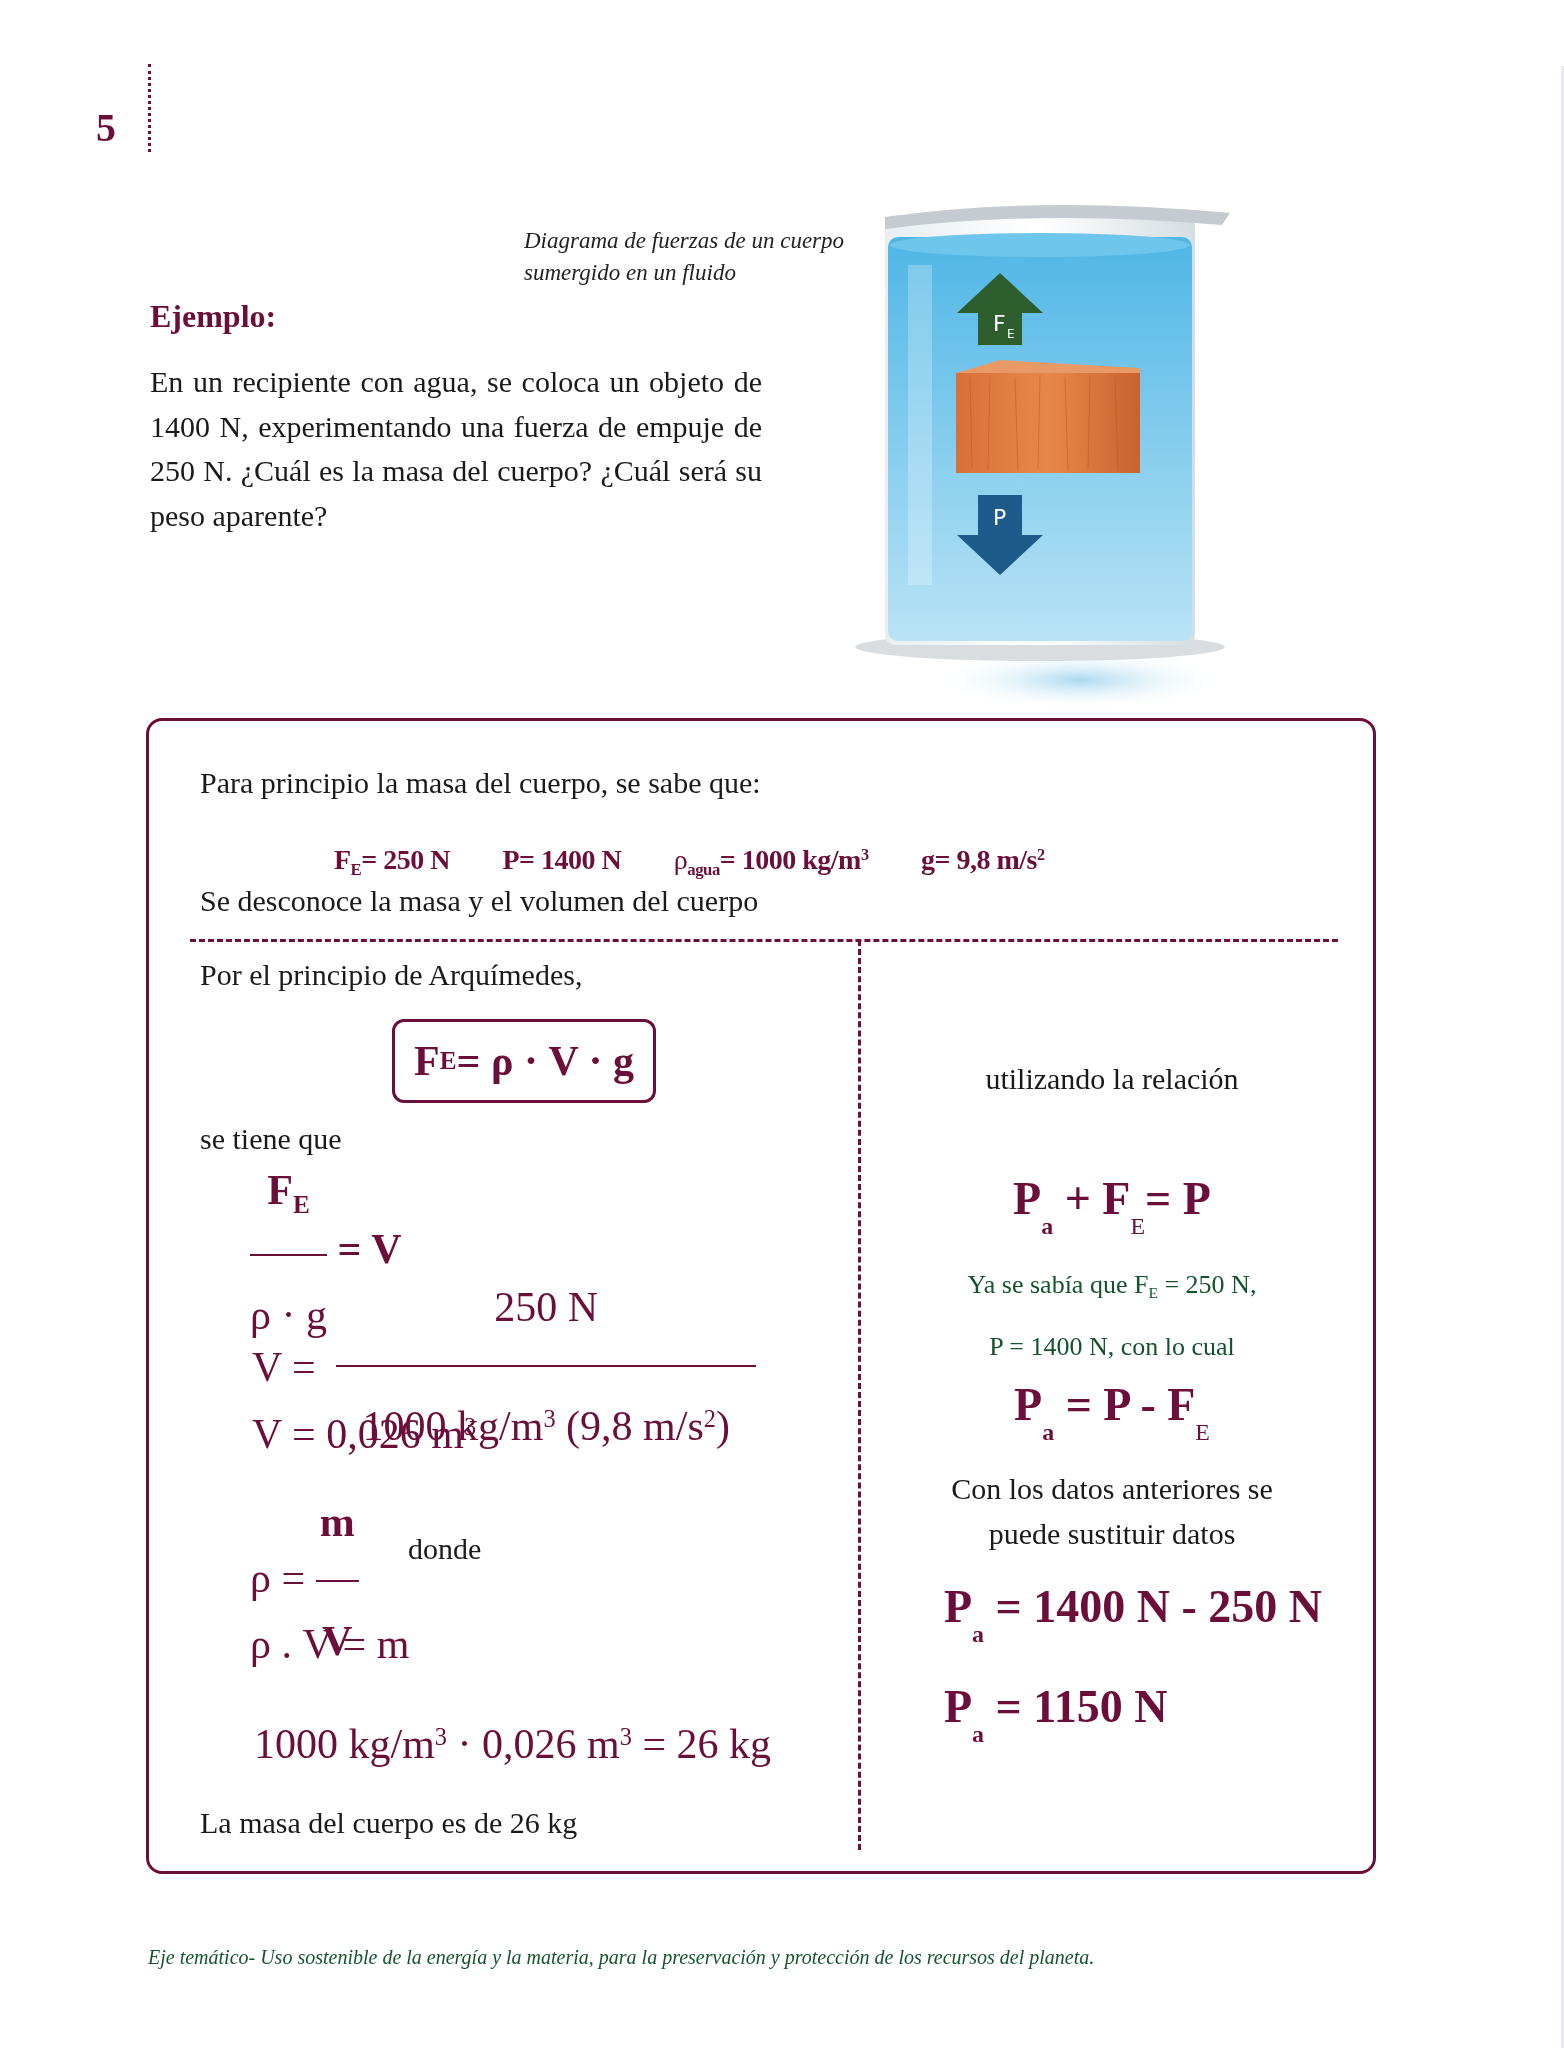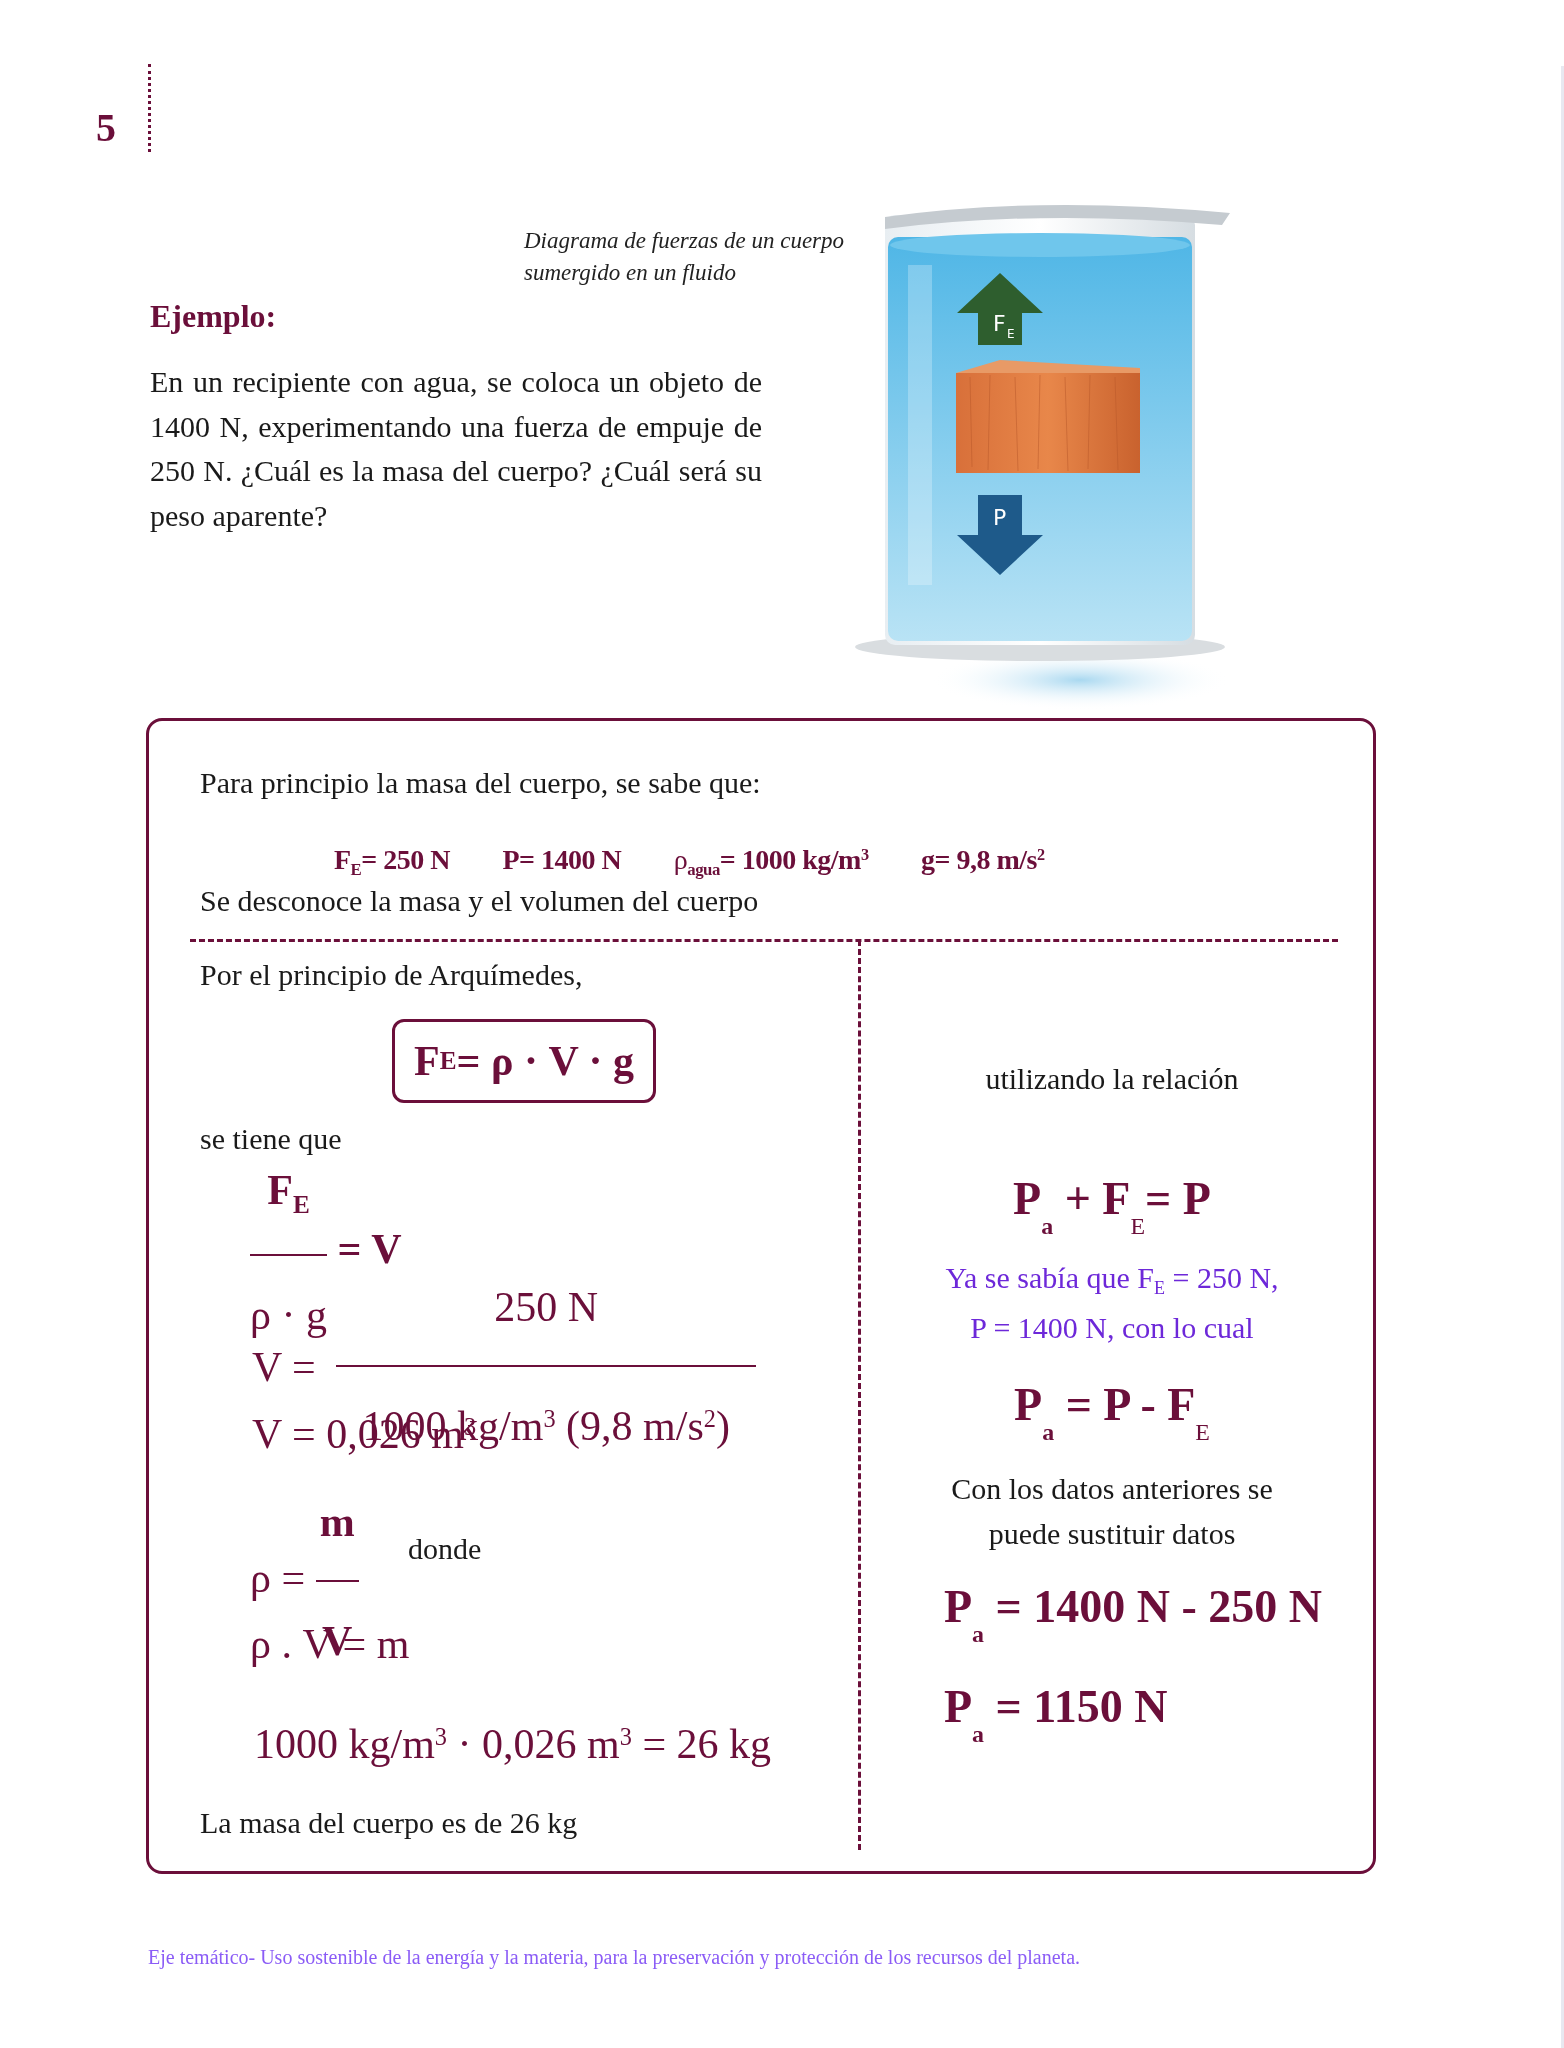--- a/index.html
+++ b/index.html
@@ -51,28 +51,28 @@
 
   .rho-frac { left: 250px; top: 1500px; font-size: 42px; }
   .donde { left: 408px; top: 1532px; text-align: right; }
   .rho-v { left: 250px; top: 1620px; font-size: 42px; }
   .mass-calc { left: 254px; top: 1720px; font-size: 42px; font-weight: normal; }
   .mass-result { left: 200px; top: 1806px; }
 
   .right-col { left: 862px; width: 500px; text-align: center; }
   .r-text1 { top: 1056px; font-size: 30px; line-height: 45px; color: #1a1a1a; }
   .r-eq1 { top: 1172px; font-size: 46px; }
-  .r-text2 { top: 1258px; font-size: 30px; line-height: 40px; color: #6d28d9; }
+  .r-text2 { top: 1258px; font-size: 26px; line-height: 54px; color: #14532d; }
   .r-eq2 { top: 1378px; font-size: 46px; }
   .r-text3 { top: 1466px; font-size: 30px; line-height: 45px; color: #1a1a1a; }
   .r-eq3 { left: 944px; top: 1580px; font-size: 46px; }
   .r-eq4 { left: 944px; top: 1680px; font-size: 46px; }
   .lowsub { font-size: 52%; vertical-align: -0.85em; }
 
-  .footer { left: 148px; top: 1946px; font-size: 20px; color: #8b5cf6; }
+  .footer { left: 148px; top: 1946px; font-size: 20px; font-style: italic; color: #14532d; }
 </style>
 </head>
 <body>
 
 <div class="abs page-number">5</div>
 <div class="abs page-dots"></div>
 <div class="abs right-edge"></div>
 
 <div class="abs caption">
   <div>Diagrama de fuerzas de un cuerpo</div>

